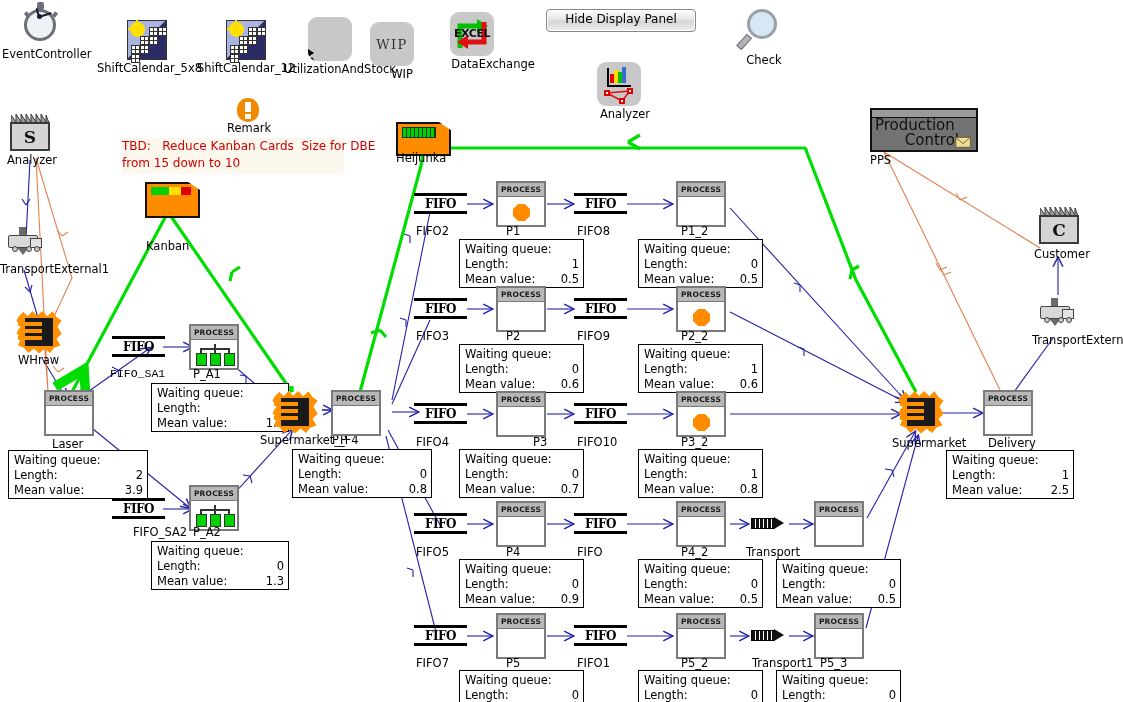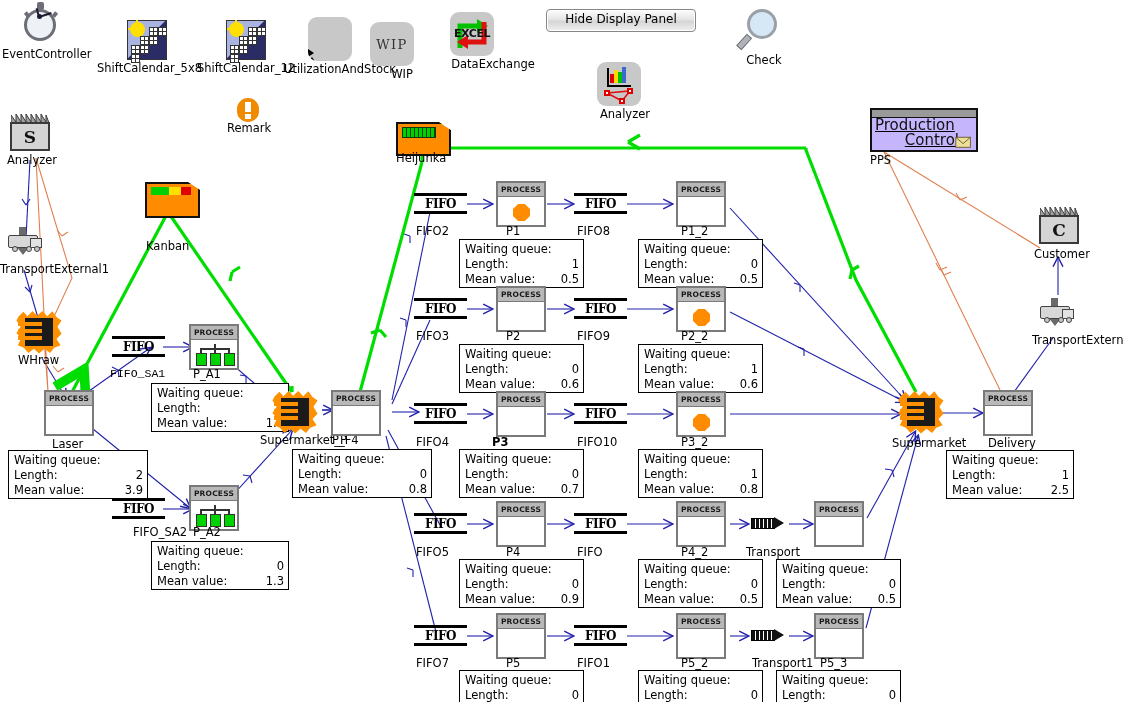--- a/index.html
+++ b/index.html
@@ -196,21 +196,21 @@
     position:absolute;left:0;top:4px;width:53px;height:14px;text-align:center;
     font-family:"DejaVu Serif","Liberation Serif",serif;
     font-weight:bold;font-size:12px;letter-spacing:-0.5px;line-height:14px;
   }
 
   .conveyor{position:absolute;width:34px;height:11px;}
   .conveyor .body{position:absolute;left:0;top:0;width:24px;height:11px;background:#111;
     background-image:repeating-linear-gradient(90deg,#111 0 3px,#fff 3px 4px);border:1px solid #000;box-sizing:border-box;}
   .conveyor .tip{position:absolute;left:23px;top:-1px;width:0;height:0;border-top:6.5px solid transparent;border-bottom:6.5px solid transparent;border-left:10px solid #111;}
 
-  .pps{position:absolute;width:108px;height:44px;border:2px solid #111;background:#c4b5fd;box-sizing:border-box;text-decoration:underline;}
+  .pps{position:absolute;width:108px;height:44px;border:2px solid #111;background:#737373;box-sizing:border-box;}
   .pps .bar{height:7px;background:#9a9a9a;border-bottom:1px solid #111;}
   .pps .t1,.pps .t2{
     font-family:"DejaVu Sans","Liberation Sans",sans-serif;
     font-size:15px;line-height:15px;color:#111;padding-left:3px;
   }
   .pps .t2{text-align:right;padding-right:17px;}
   .pps .envline{position:absolute;left:0;top:0;width:100%;height:100%;}
 
   .remark{position:absolute;width:22px;height:28px;}
   .remark .ball{position:absolute;left:0;top:0;width:22px;height:24px;background:#f08a00;border-radius:50%/45%;}
@@ -512,20 +512,22 @@
   </div>
 
   <div class="pbtn" style="left:546px;top:9px;width:148px;height:21px;">Hide Display Panel</div>
 
   <div class="remark" style="left:237px;top:98px;">
     <div class="ball"></div>
       <div class="ex"></div>
       <div class="dt"></div>
   </div>
   <div class="lbl" style="left:227px;top:122px;">Remark</div>
+  <div class="note" style="left:122px;top:138px;width:222px;height:36px;"><span>TBD:   Reduce Kanban Cards  Size for DBE</span>
+<span>from 15 down to 10</span></div>
 
   <div class="srcfac" style="left:10px;top:113px;">
     <svg class="roof" width="38" height="10" viewBox="0 0 38 10">
       <path d="M0,10 L0,2 L5,9 L5,1 L10,9 L10,1 L15,9 L15,1 L20,9 L20,1 L25,9 L25,1 L30,9 L30,1 L35,9 L35,2 L38,10 Z" fill="#9e9e9e" stroke="#3a3a3a" stroke-width="1"></path>
     </svg>
     <div class="body">S</div>
   </div>
   <div class="lbl" style="left:7px;top:154px;">Analyzer</div>
 
   <div class="truck" style="left:8px;top:226px;">
@@ -759,21 +761,21 @@
 
   <div class="fifo" style="left:414px;top:403px;">
     <div class="tb" style="top:0;"></div>
       <div class="t">FIFO</div>
       <div class="tb" style="top:18px;"></div>
   </div>
   <div class="lbl" style="left:416px;top:436px;">FIFO4</div>
   <div class="proc" style="left:496px;top:391px;">
     <div class="hdr">PROCESS</div>
   </div>
-  <div class="lbl" style="left:492px;top:436px;font-weight:bold;">P3</div>
+  <div class="lbl" style="left:533px;top:436px;">P3</div>
   <div class="qpanel" style="left:459px;top:449px;width:125px;height:49px;">
     <div class="title">Waiting queue:</div>
     <div class="r">
         <span class="k">Length:</span>
         <span class="v">0</span>
       </div>
     <div class="r">
         <span class="k">Mean value:</span>
         <span class="v">0.7</span>
       </div>

